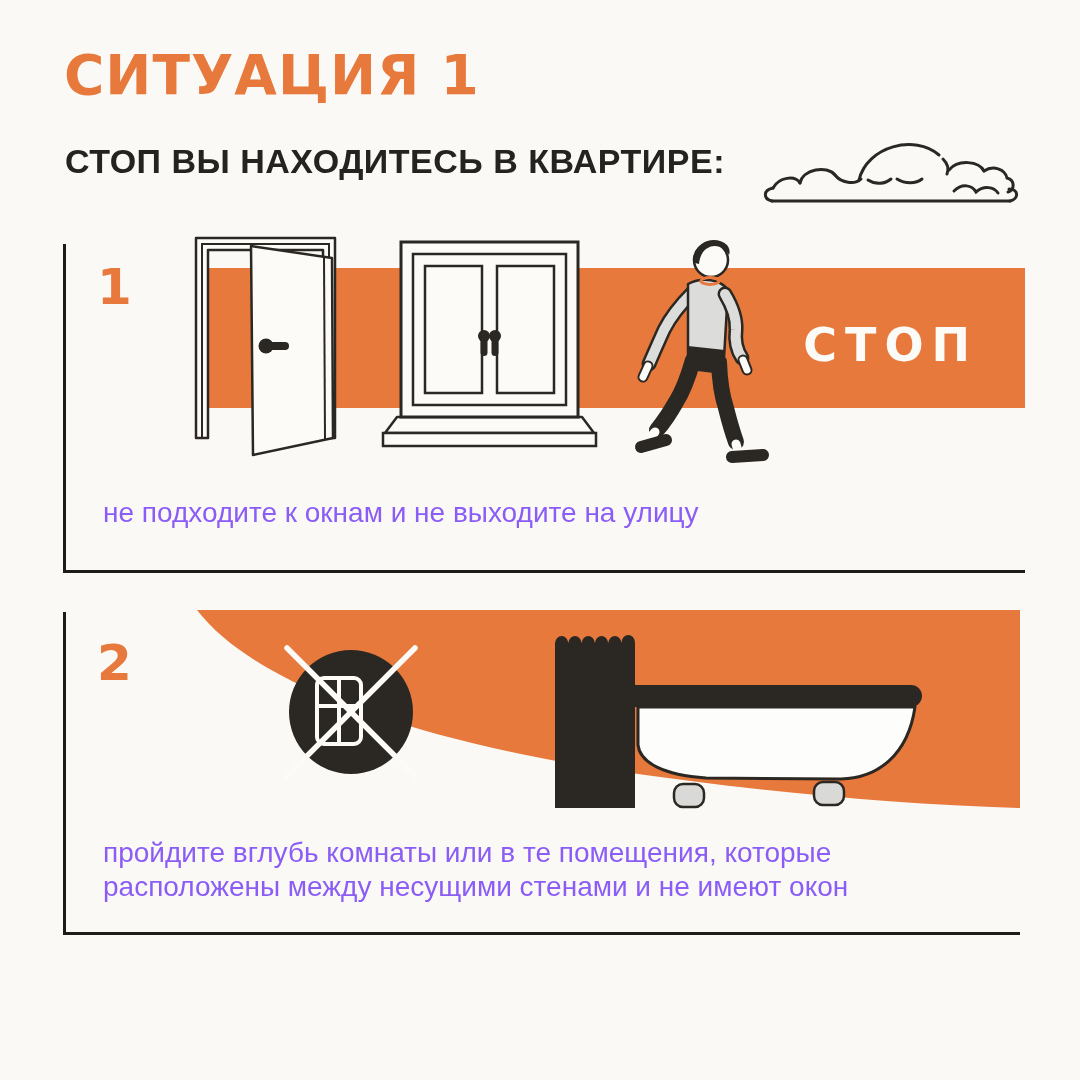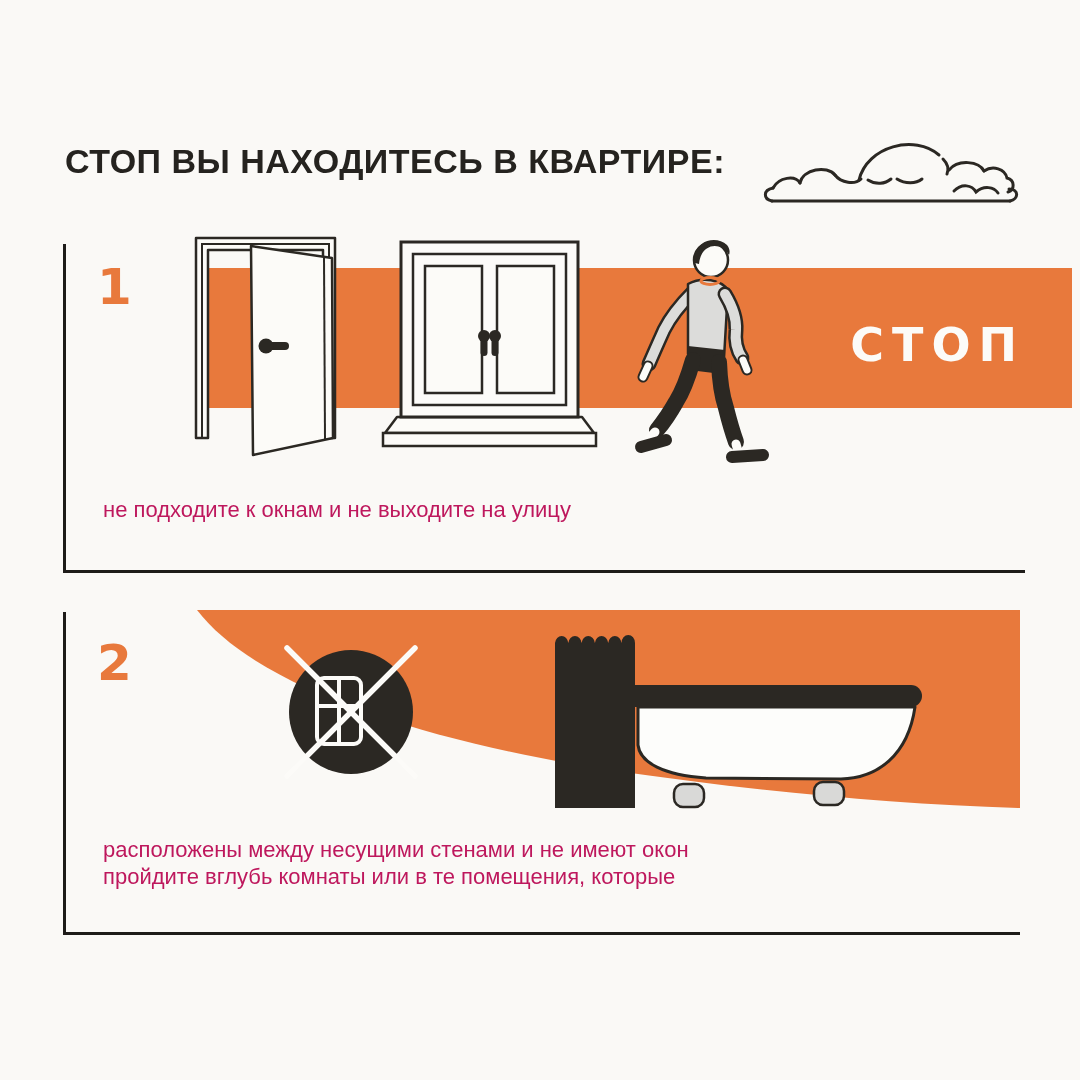--- a/index.html
+++ b/index.html
@@ -33,43 +33,43 @@
   .step1{left:63px;top:244px;width:959px;height:326px;}
   .step2{left:63px;top:612px;width:954px;height:320px;}
   .step-number{
     font-family:"DejaVu Sans","Liberation Sans",sans-serif;
     font-weight:bold;color:#E8793C;
     font-size:50px;line-height:1;
   }
   .band{
     left:140px;top:24px;width:819px;height:140px;
     background:#E8793C;
-    padding-left:47px;
   }
   .stop-label{
     position:absolute;right:47px;top:54px;
     font-family:"DejaVu Sans","Liberation Sans",sans-serif;
     font-weight:bold;color:#FCFBF8;
     font-size:46px;line-height:1;letter-spacing:8px;
   }
   .caption{
-    font-size:22px;line-height:1.23;color:#be185d;
+    font-size:28px;line-height:1.23;color:#8b5cf6;
     white-space:nowrap;
   }
   .footer-warning{
     left:64px;top:976px;
     font-size:54px;line-height:1;letter-spacing:0px;
   }
   svg{display:block;overflow:visible;}
 </style>
 </head>
 <body>
 
 <div class="poster">
 
+  <div class="abs display page-title">СИТУАЦИЯ 1</div>
   <div class="abs subtitle">СТОП ВЫ НАХОДИТЕСЬ В КВАРТИРЕ:</div>
 
   <div class="abs cloud">
     <svg width="270" height="88" viewBox="0 0 270 88" fill="none" stroke="#2B2823" stroke-width="3" stroke-linecap="round">
       <path d="M14,73 L252,73"></path>
       <path d="M14,73 C5,71 5,62 15,60"></path>
       <path d="M252,73 C261,71 261,61 251,61"></path>
       <path d="M15,60 C21,49 37,47 42,55"></path>
       <path d="M42,55 C45,41 69,37 77,47"></path>
       <path d="M77,47 C83,55 97,57 103,51"></path>
@@ -181,19 +181,19 @@
         <rect x="60" y="58" width="316" height="22" rx="11" fill="#2B2823"></rect>
 
         <rect x="128" y="157" width="30" height="23" rx="9" fill="#D9D9D7" stroke="#2B2823" stroke-width="2.5"></rect>
         <rect x="268" y="155" width="30" height="23" rx="9" fill="#D9D9D7" stroke="#2B2823" stroke-width="2.5"></rect>
 
         <path d="M9,181 L9,16 a6.7,8 0 0 1 13.3,0 a6.7,8 0 0 1 13.3,0 a6.7,8 0 0 1 13.3,0 a6.7,8 0 0 1 13.3,0 a6.7,8 0 0 1 13.3,0 a6.7,8 0 0 1 13.5,0 L89,181 Z" fill="#2B2823"></path>
       </svg>
     </div>
 
     <div class="abs caption" style="left:37px;top:224px;">
+      <div>пройдите вглубь комнаты или в те помещения, которые</div>
       <div>расположены между несущими стенами и не имеют окон</div>
-      <div>пройдите вглубь комнаты или в те помещения, которые</div>
     </div>
   </div>
 
 
 </div>
 
 </body></html>

